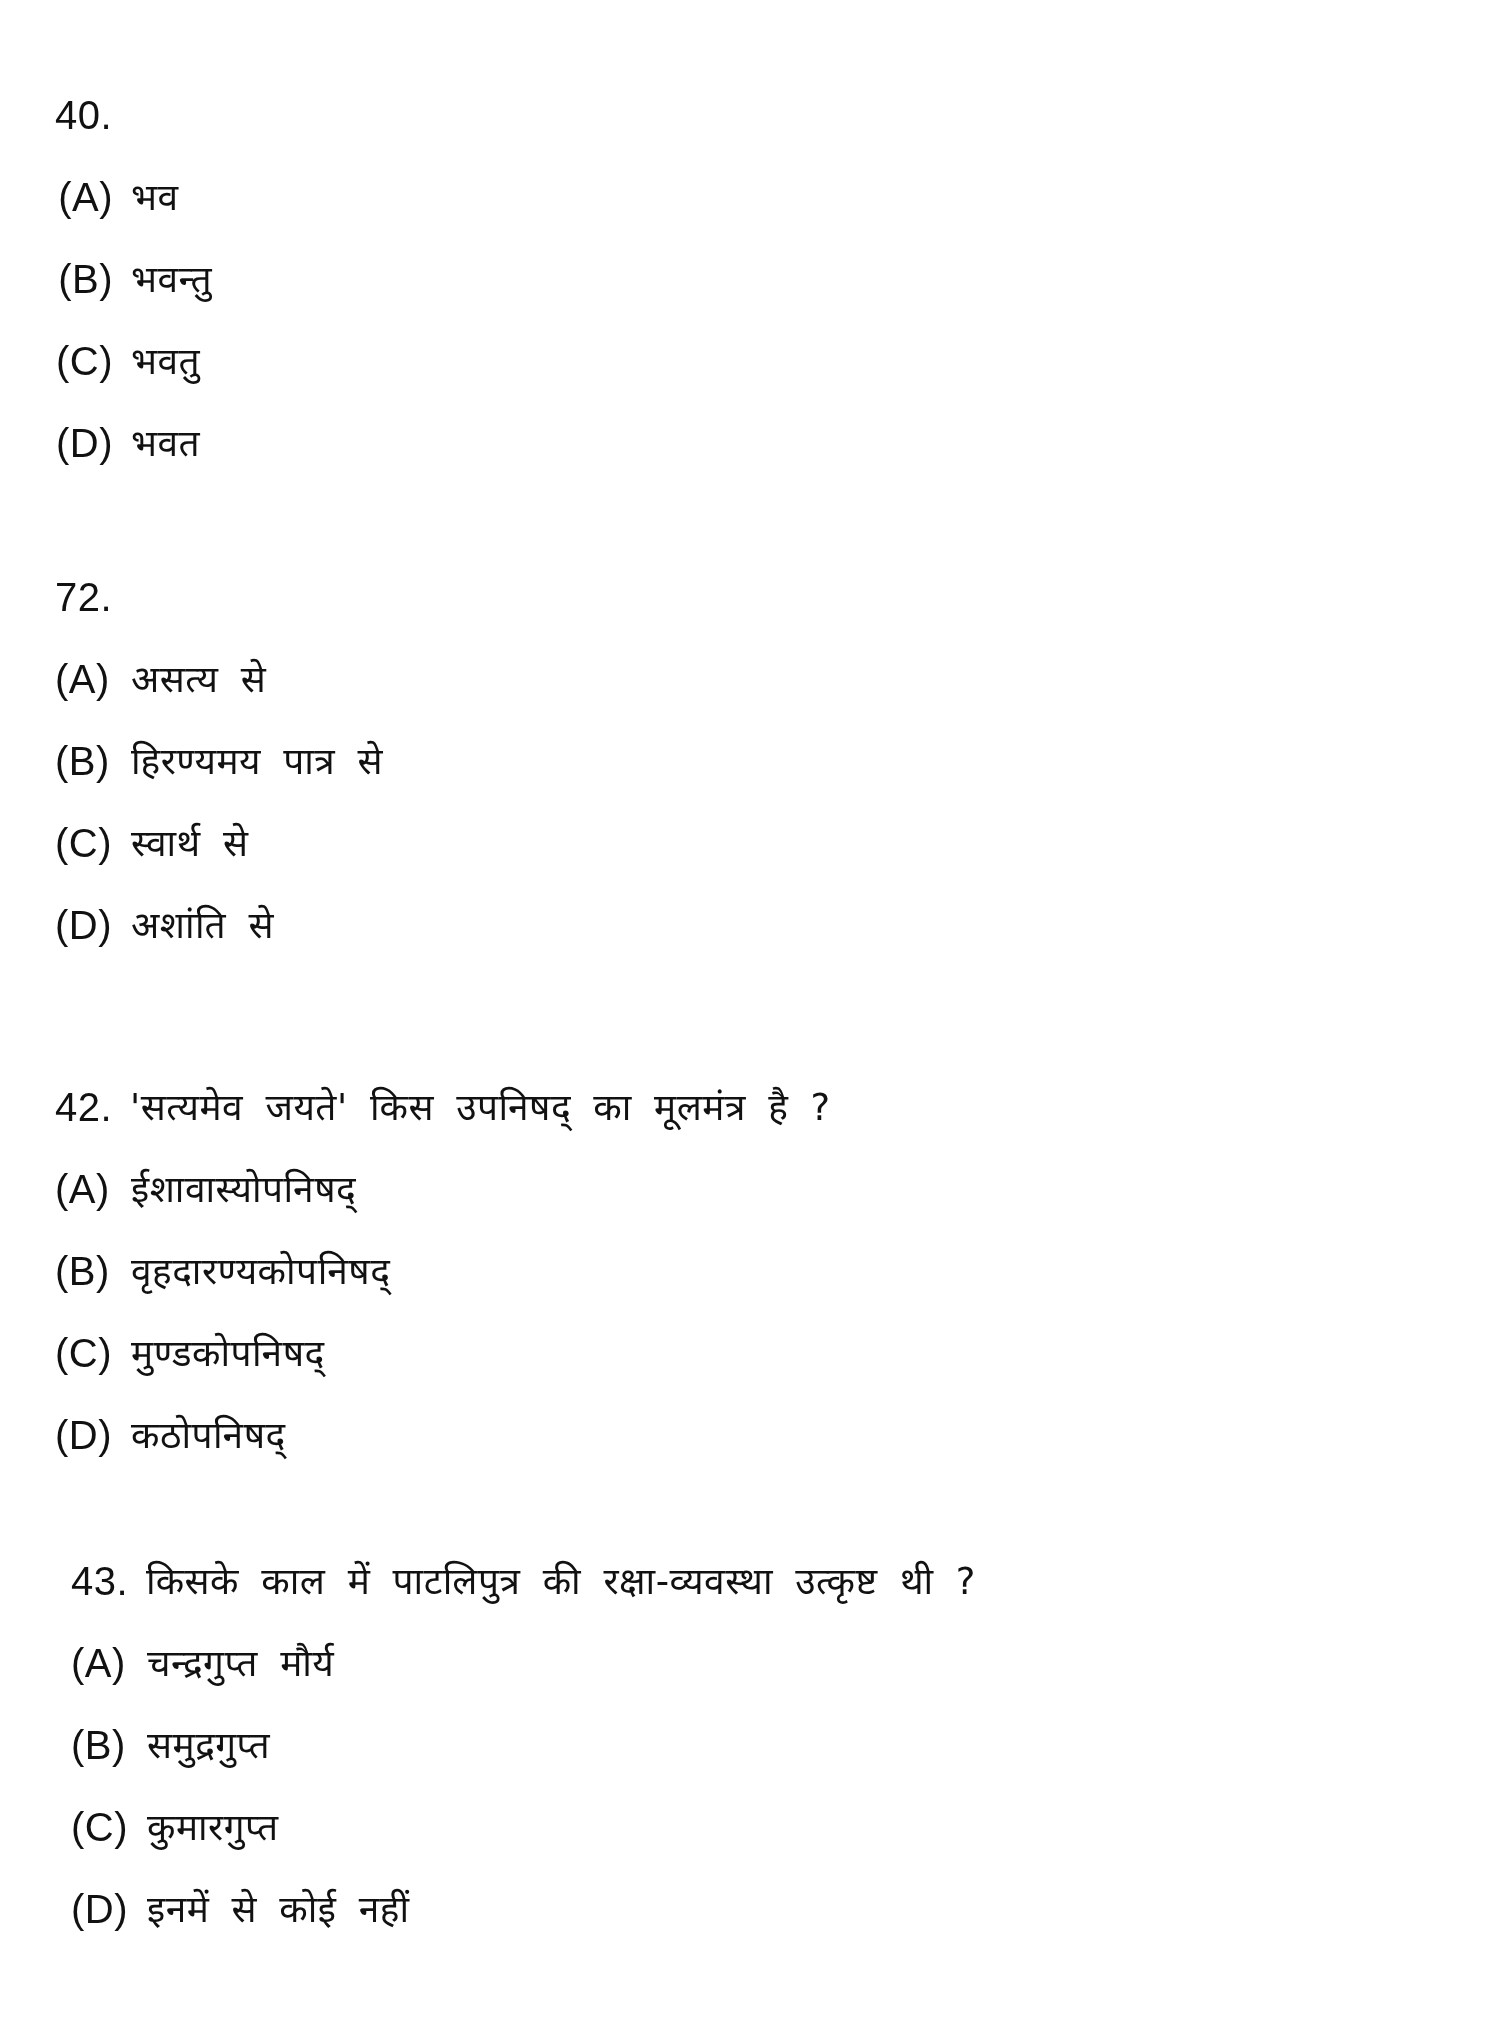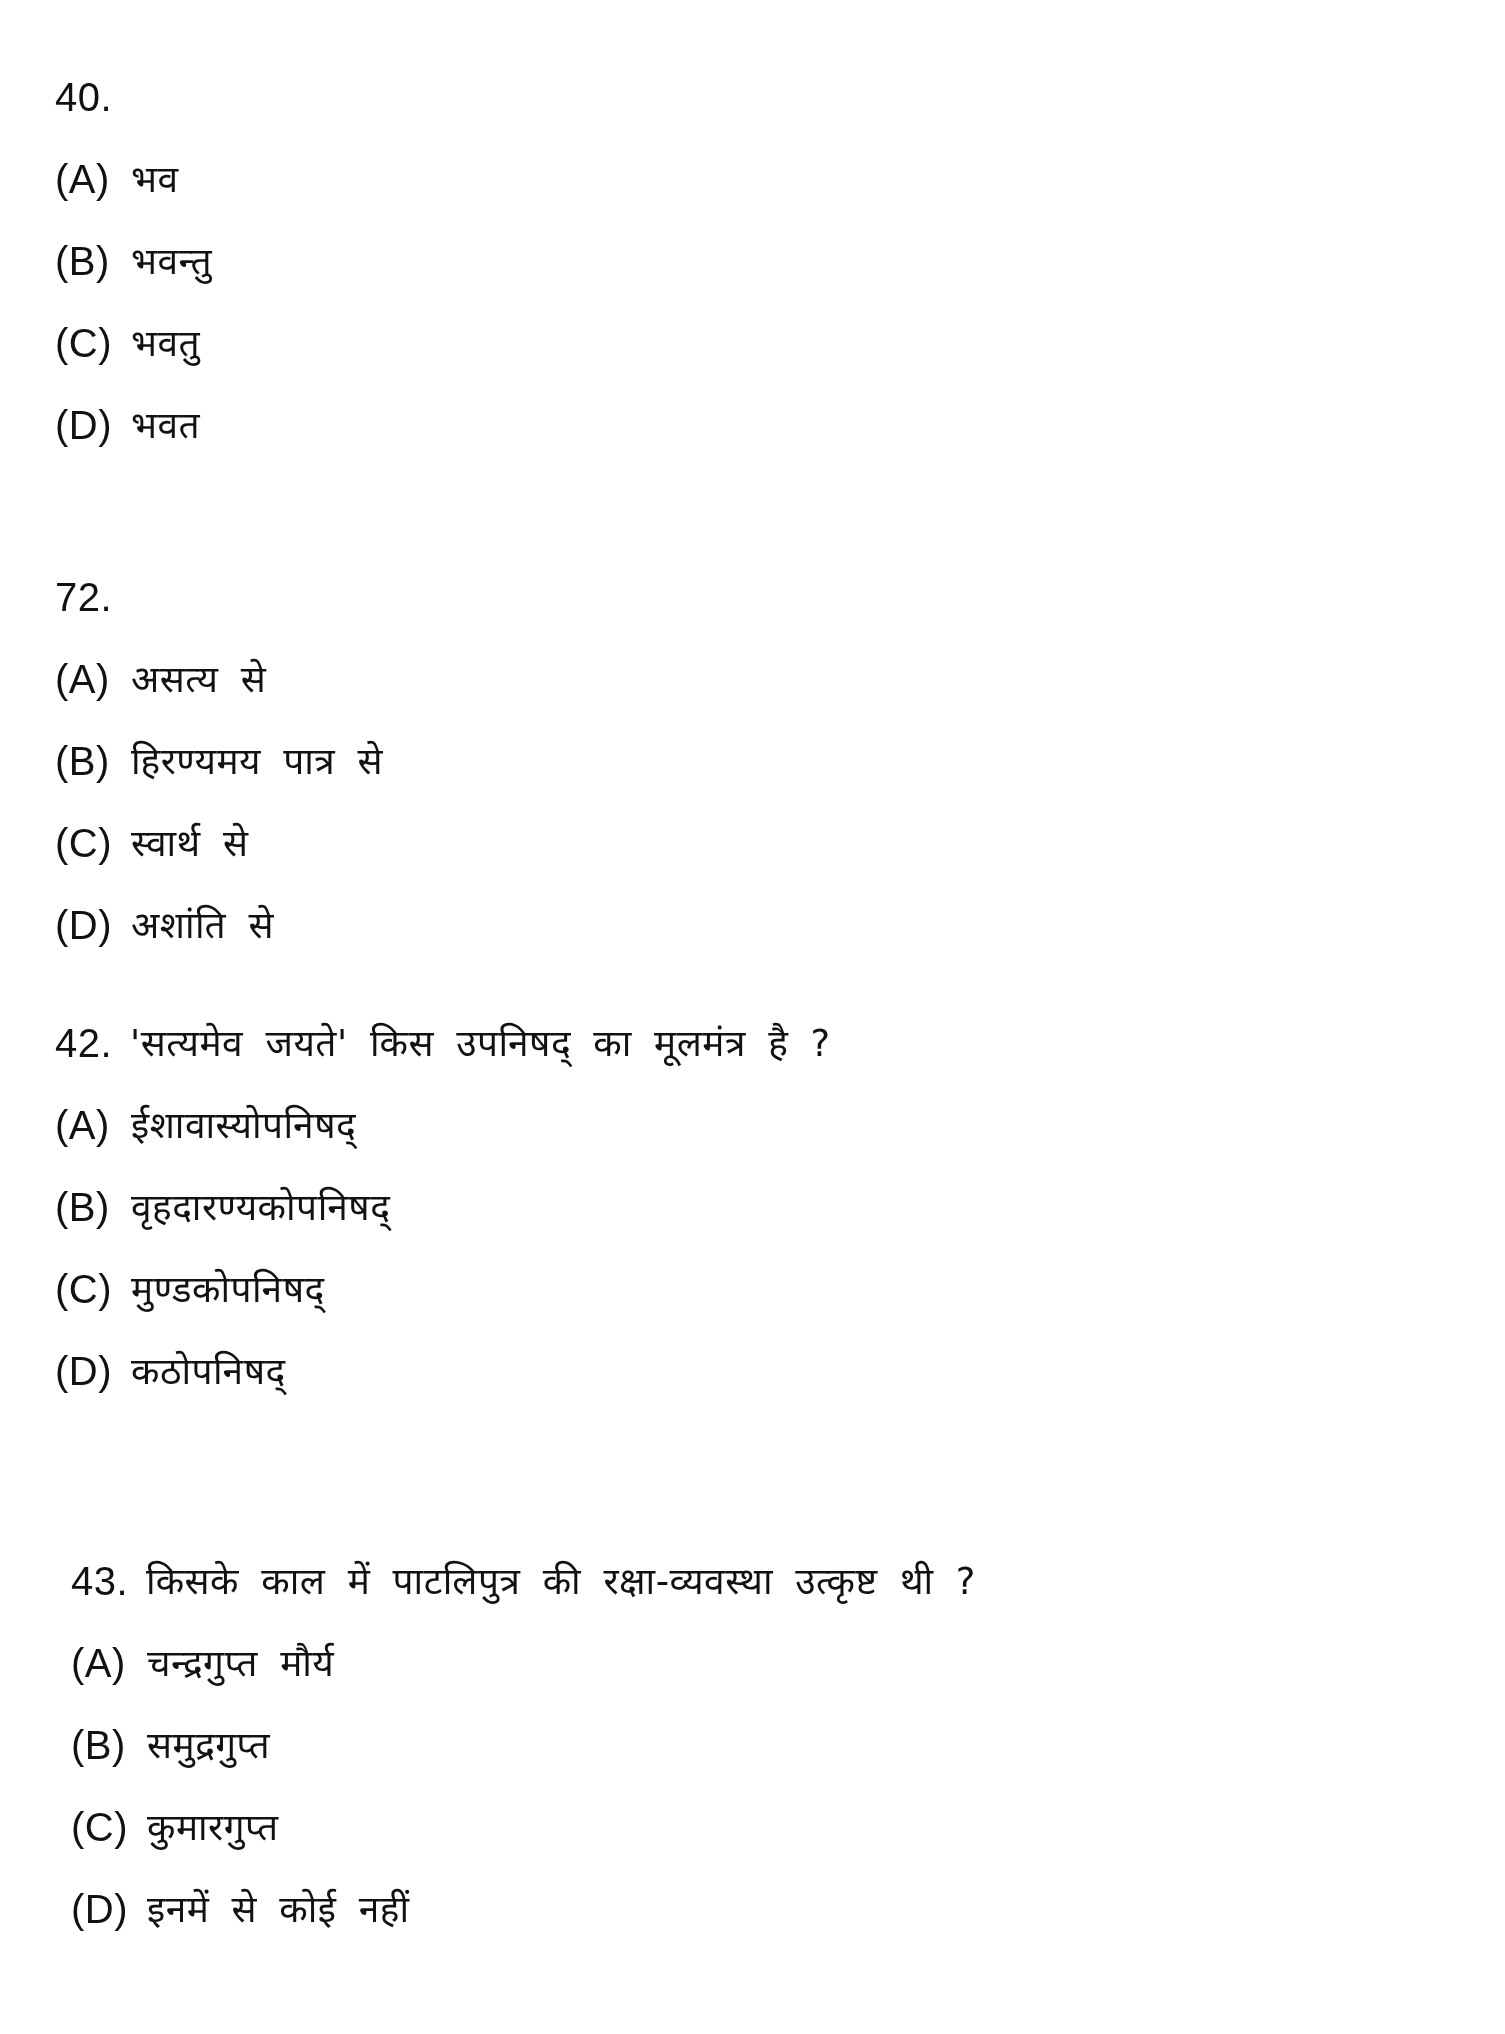--- a/index.html
+++ b/index.html
@@ -44,23 +44,23 @@
     }
     .opt-label {
       font-family: "Liberation Sans", sans-serif;
       font-size: 40px;
       margin-right: 18px;
       min-width: 58px;
     }
     .qtext, .opt-text {
       font-family: "DejaVu Sans", sans-serif;
     }
-    #q40 { top: 56px; }
+    #q40 { top: 74px; text-align: right; }
     #q41 { top: 556px; }
-    #q42 { top: 1002px; }
+    #q42 { top: 1066px; }
     #q43 { top: 1540px; margin-left: 16px; }
   </style>
 </head>
 <body>
 
 <div class="page">
 
   <div class="question-block" id="q40">
     <div class="line">
       <span class="qnum">40.</span>

